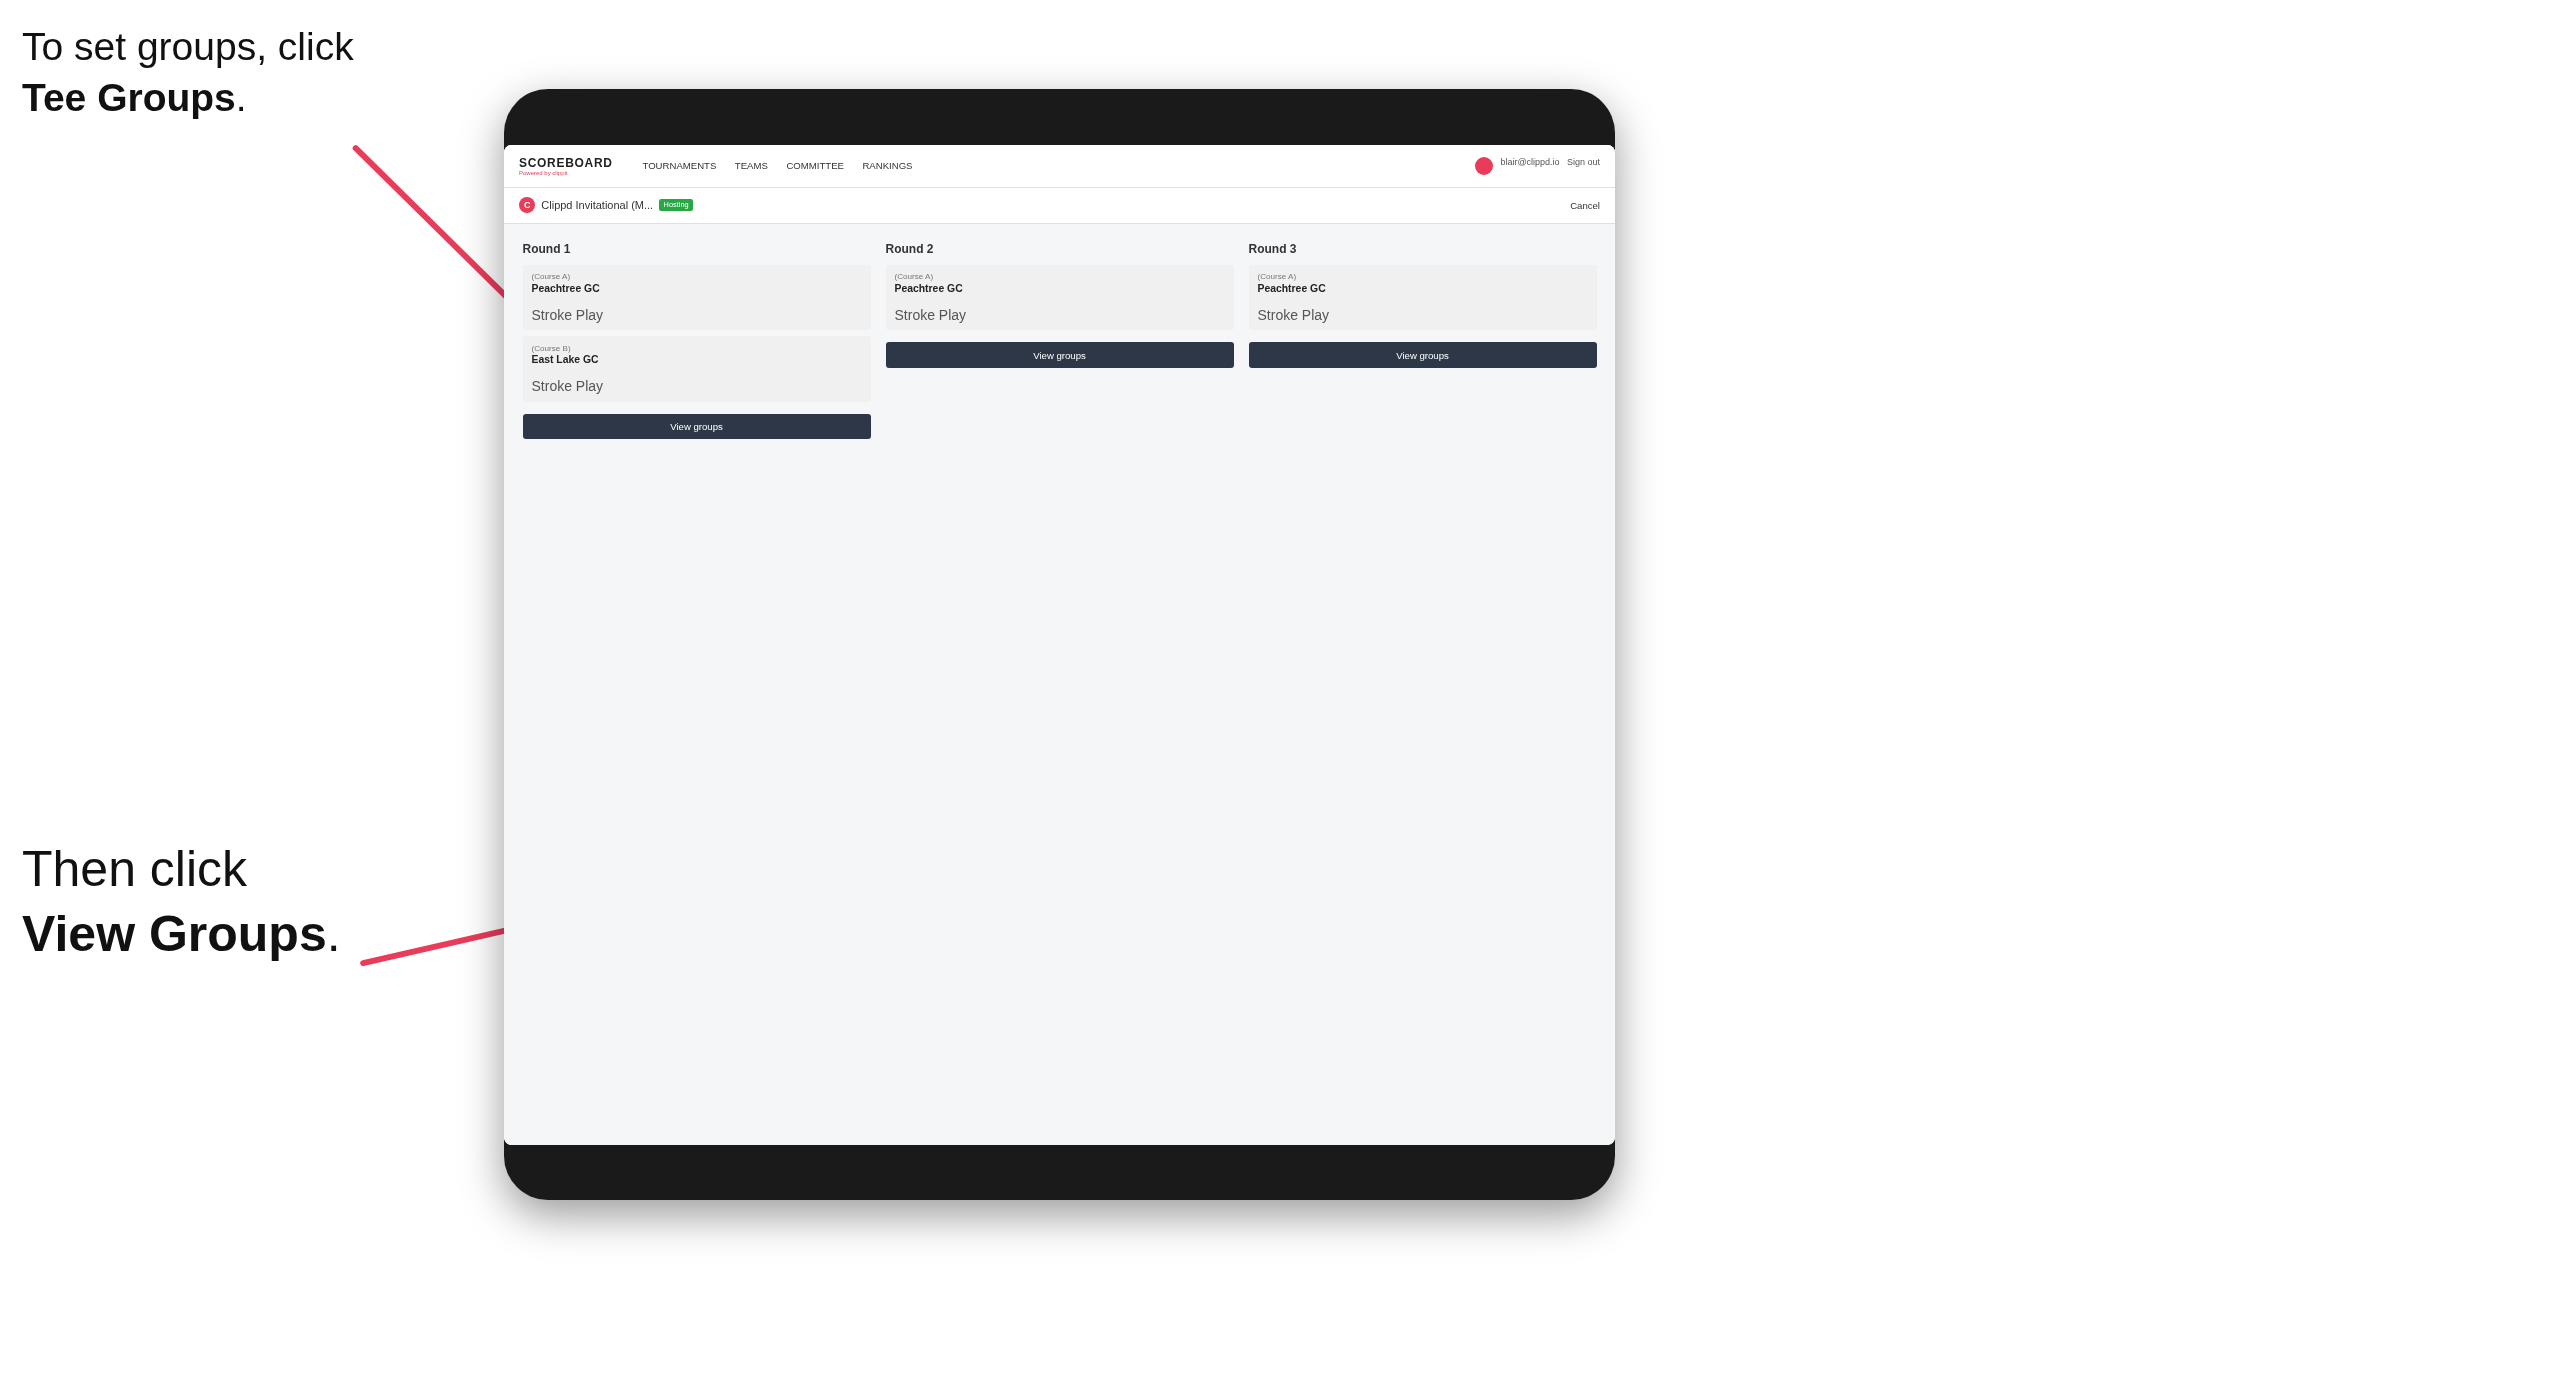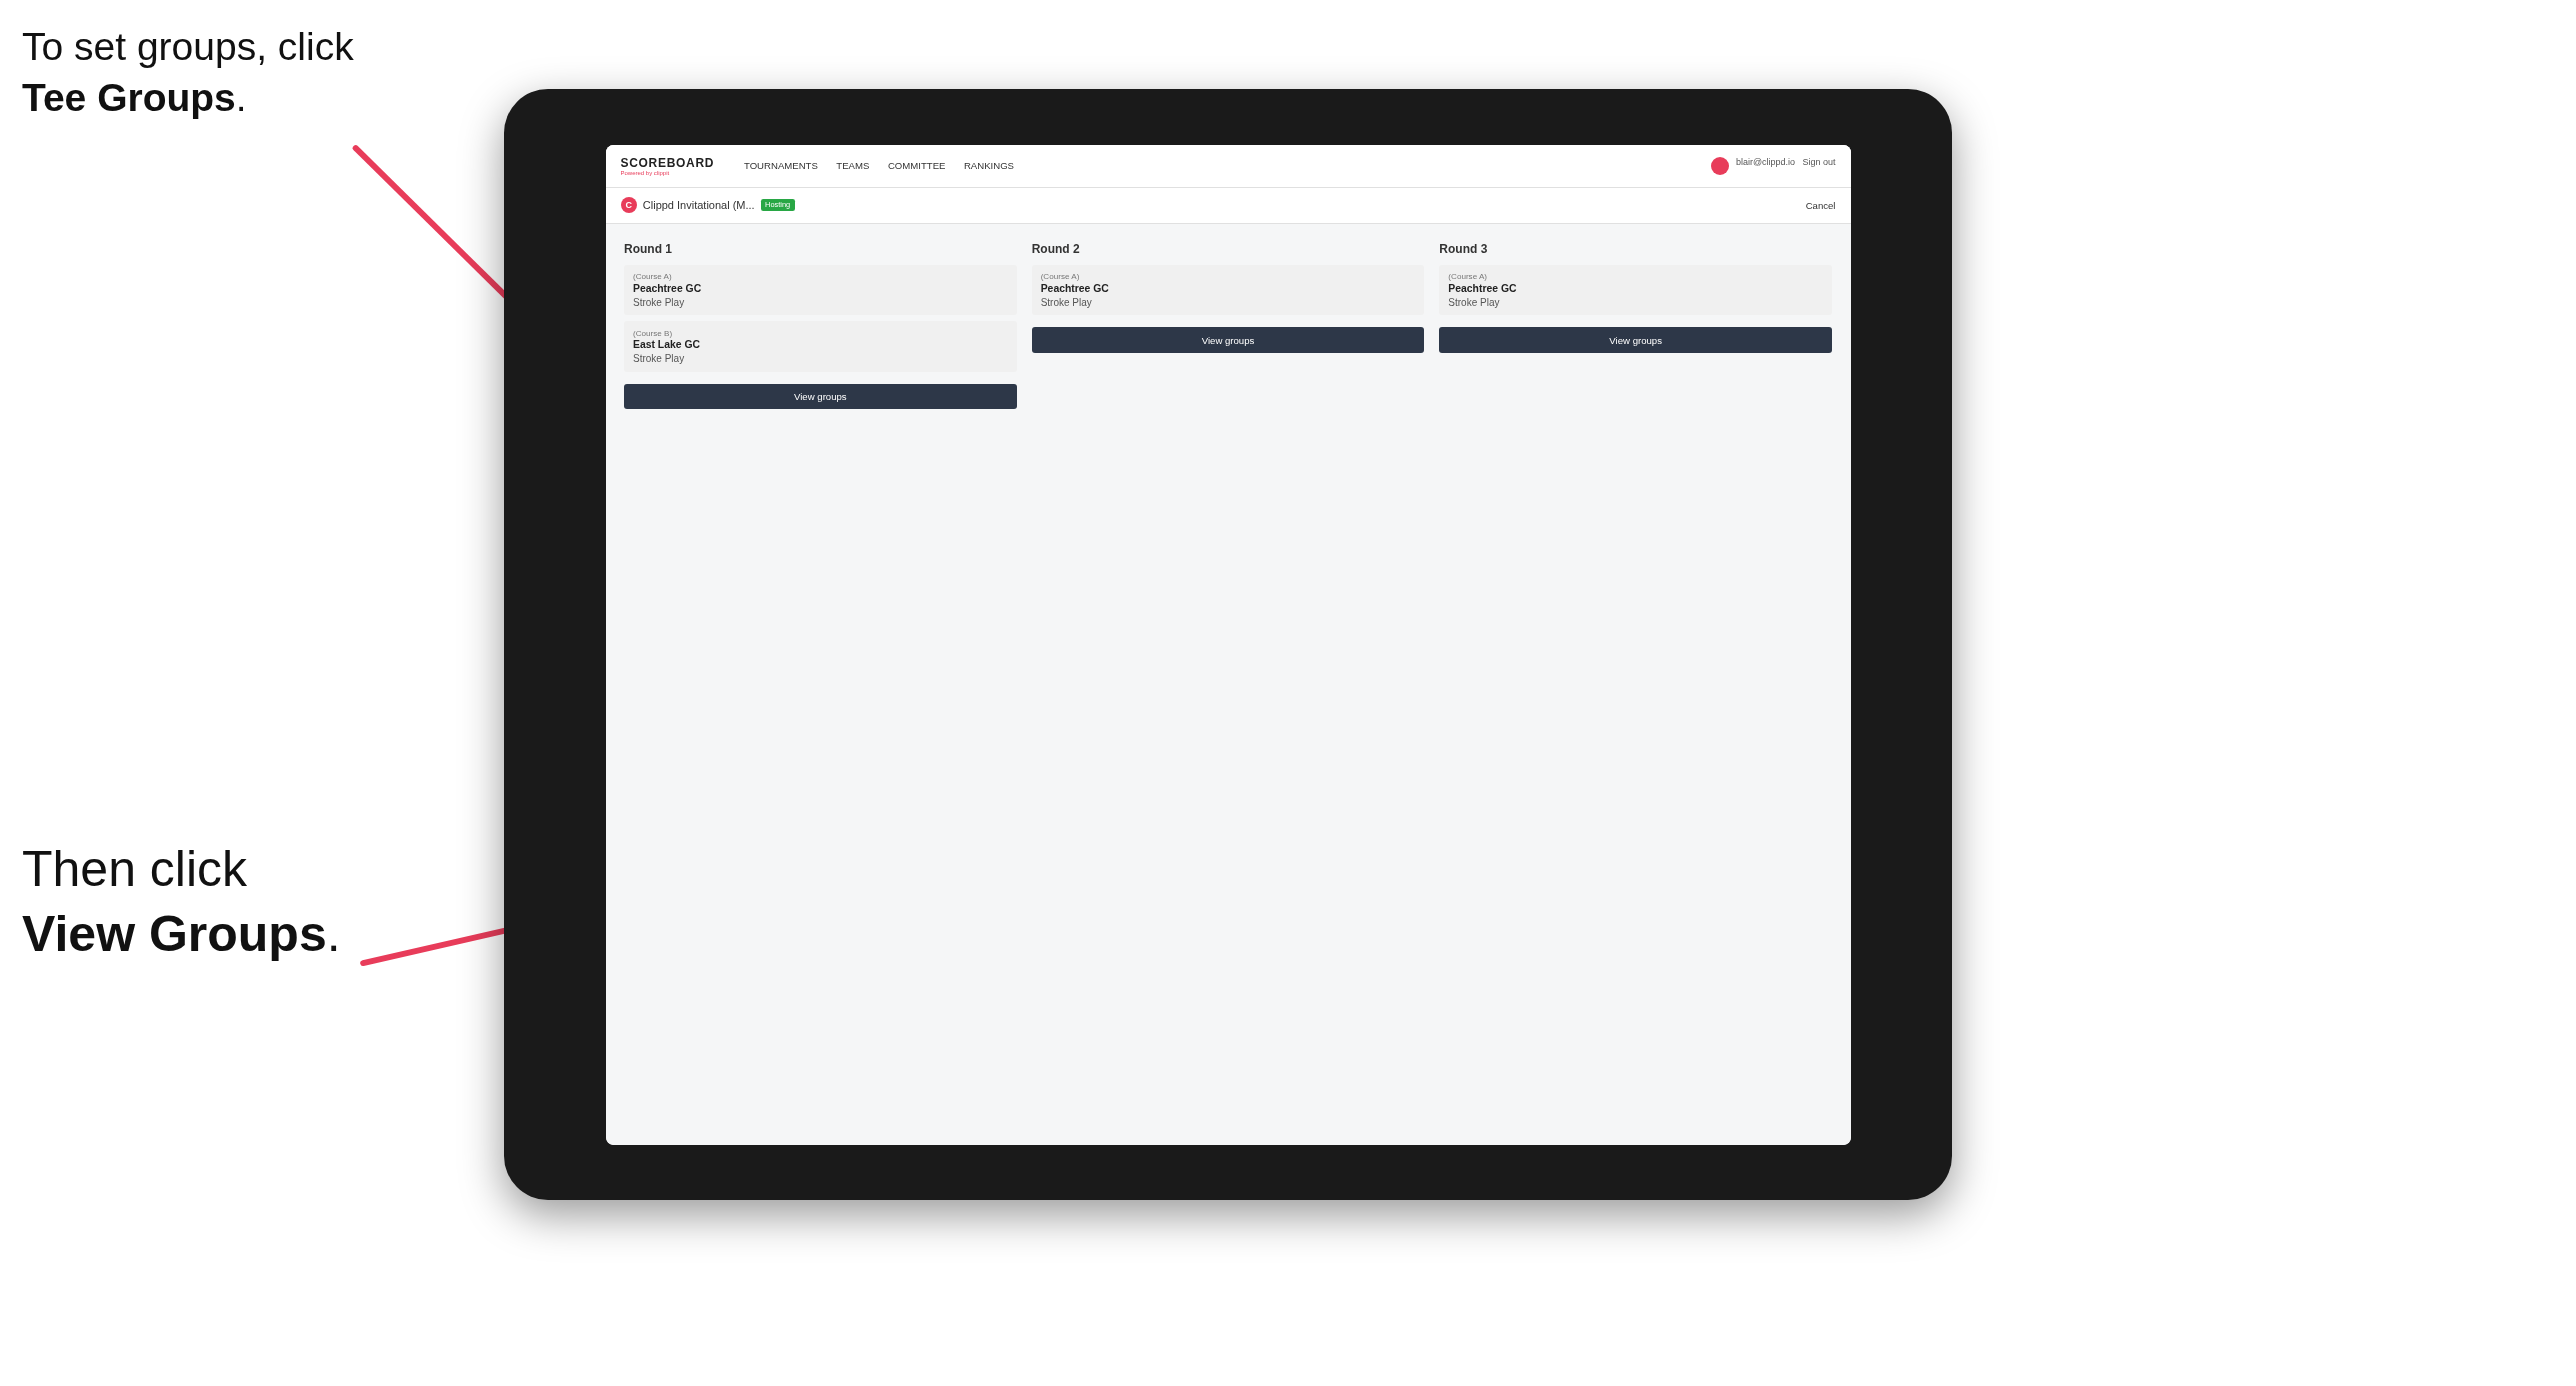--- a/index.html
+++ b/index.html
@@ -45,21 +45,21 @@
       width: 2576px;
       height: 1386px;
       pointer-events: none;
     }
 
     
     .tablet {
       position: absolute;
       top: 89px;
       left: 504px;
-      width: 1448px;
+      width: 1111px;
       height: 1111px;
       background: #1a1a1a;
       border-radius: 44px;
       box-shadow: 0 15px 44px rgba(0,0,0,0.4);
       display: flex;
       align-items: center;
       justify-content: center;
     }
 
     .tablet-screen {
@@ -225,23 +225,23 @@
       font-size: 8.1px;
       color: #777;
       margin-bottom: 1.5px;
     }
     .course-name {
       font-size: 10.4px;
       font-weight: 700;
       color: #222;
     }
     .course-format {
-      font-size: 10px;
+      font-size: 14px;
       color: #555;
-      margin-top: 3px;
+      margin-top: 13px;
     }
 
     .view-groups-btn {
       background: #2d3748;
       color: #ffffff;
       border: none;
       width: 100%;
       padding: 7.4px;
       border-radius: 3px;
       font-size: 9.6px;

